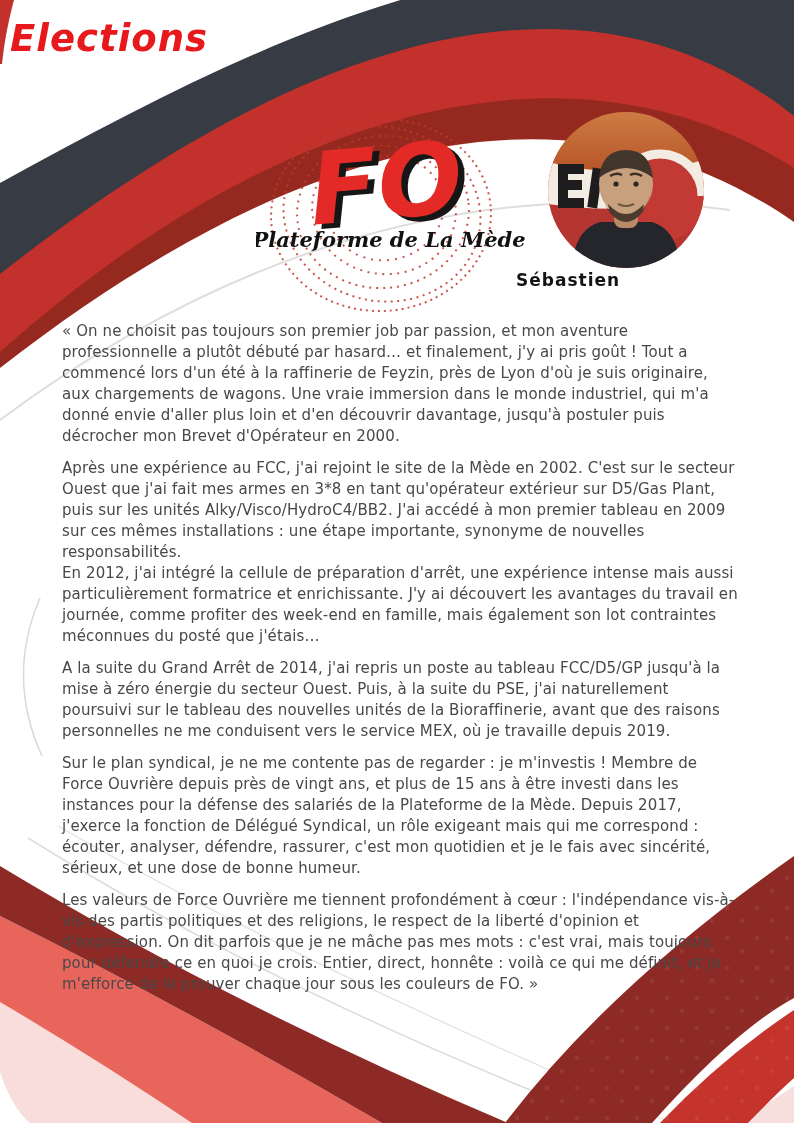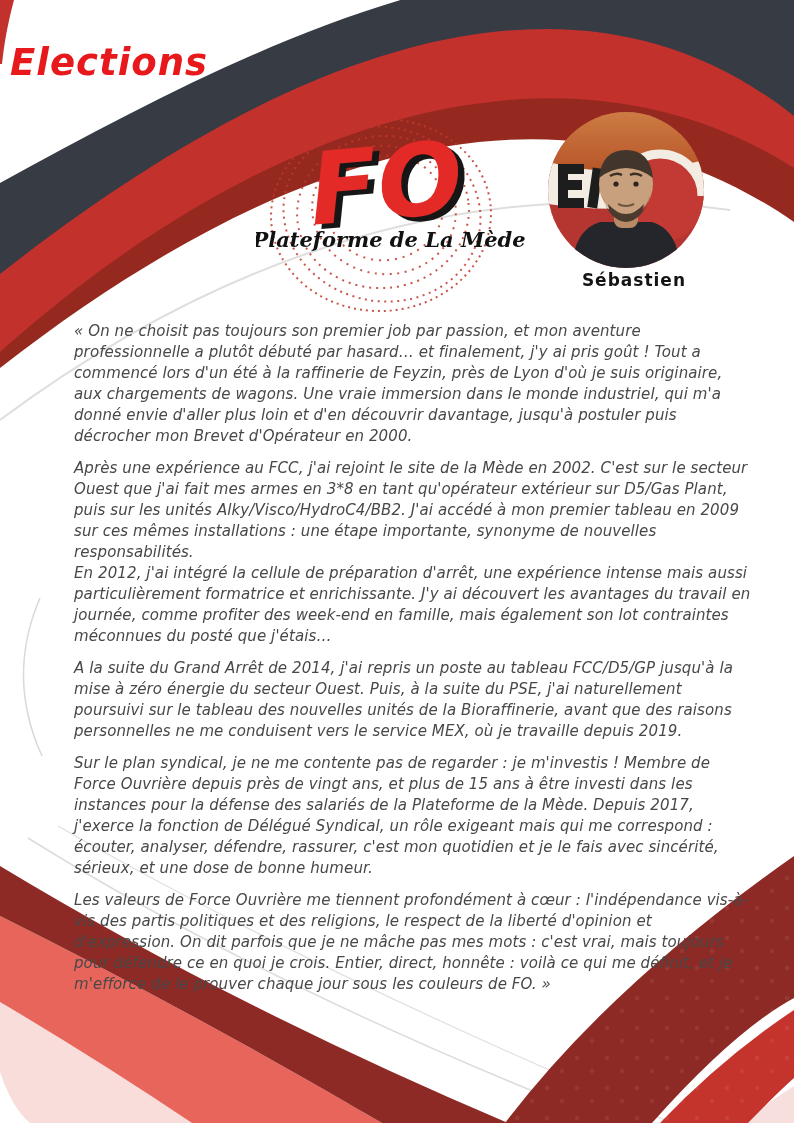--- a/index.html
+++ b/index.html
@@ -2,32 +2,32 @@
 <html lang="fr"><head>
 <meta charset="utf-8">
 <style>
   html,body{margin:0;padding:0;}
   body{width:794px;height:1123px;overflow:hidden;background:#ffffff;}
   .page{position:relative;width:794px;height:1123px;font-family:"DejaVu Sans",sans-serif;background:#fff;overflow:hidden;}
   .deco{position:absolute;inset:0;width:794px;height:1123px;z-index:0;pointer-events:none;}
 
   .elections{position:absolute;left:10px;top:20px;z-index:3;color:#e7191d;
     font-family:"DejaVu Sans",sans-serif;font-style:italic;font-weight:bold;line-height:1.0;}
-  .elections .l1{font-size:37px;letter-spacing:1px;margin-top:24px;}
+  .elections .l1{font-size:37px;letter-spacing:1px;}
   .elections .l2{font-size:37px;margin-top:15px;letter-spacing:2px;}
 
   .logo-wrap{position:absolute;left:256px;top:104px;width:276px;height:218px;z-index:2;}
   .photo-wrap{position:absolute;left:548px;top:112px;width:156px;height:156px;z-index:2;}
 
-  .candidate-name{position:absolute;left:516px;top:270px;width:170px;z-index:2;text-align:right;color:#141414;}
+  .candidate-name{position:absolute;left:516px;top:270px;width:170px;z-index:2;text-align:left;color:#141414;}
   .candidate-name .first{font-size:17px;font-weight:bold;letter-spacing:1px;}
   .candidate-name .last{font-size:18px;font-weight:bold;letter-spacing:3px;margin-top:3px;}
 
   .testimonial{position:absolute;left:62px;top:321px;width:678px;z-index:2;
-    color:#484848;font-style:italic;font-size:15px;line-height:21px;letter-spacing:.1px;margin-left:12px;}
+    color:#484848;font-size:15px;line-height:21px;letter-spacing:.1px;}
   .testimonial p{margin:0 0 11px 0;white-space:pre-line;}
 </style>
 </head>
 <body>
 
 <div class="page">
 
   <svg class="deco" viewBox="0 0 794 1123" xmlns="http://www.w3.org/2000/svg" aria-hidden="true">
     <defs>
       <pattern id="dots" width="30" height="30" patternUnits="userSpaceOnUse">

